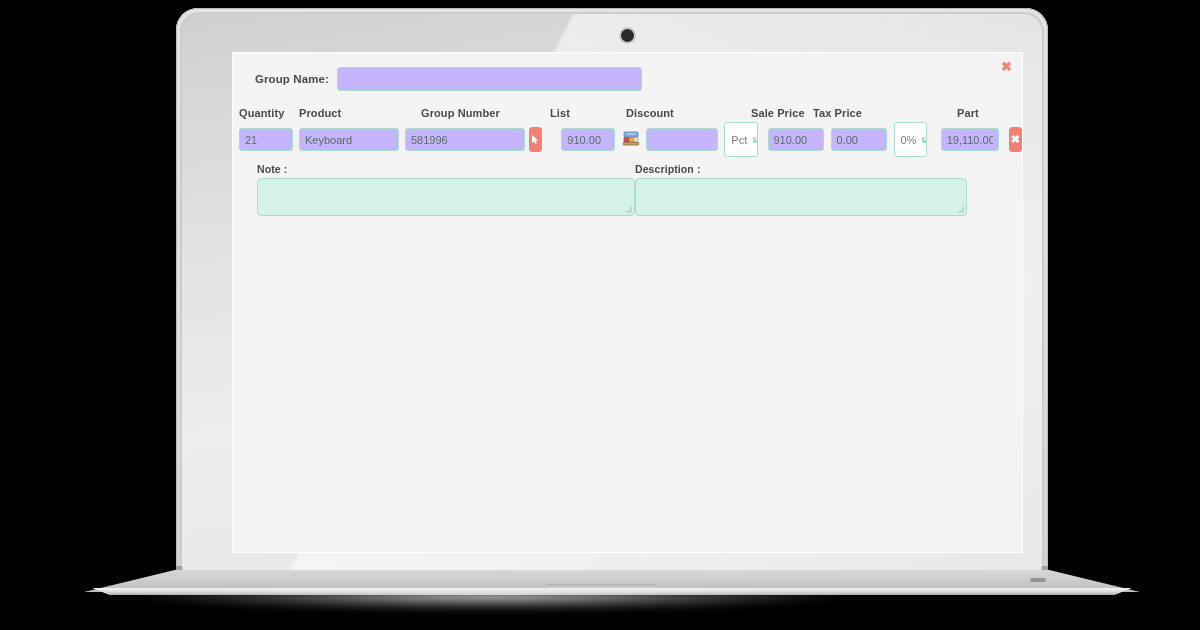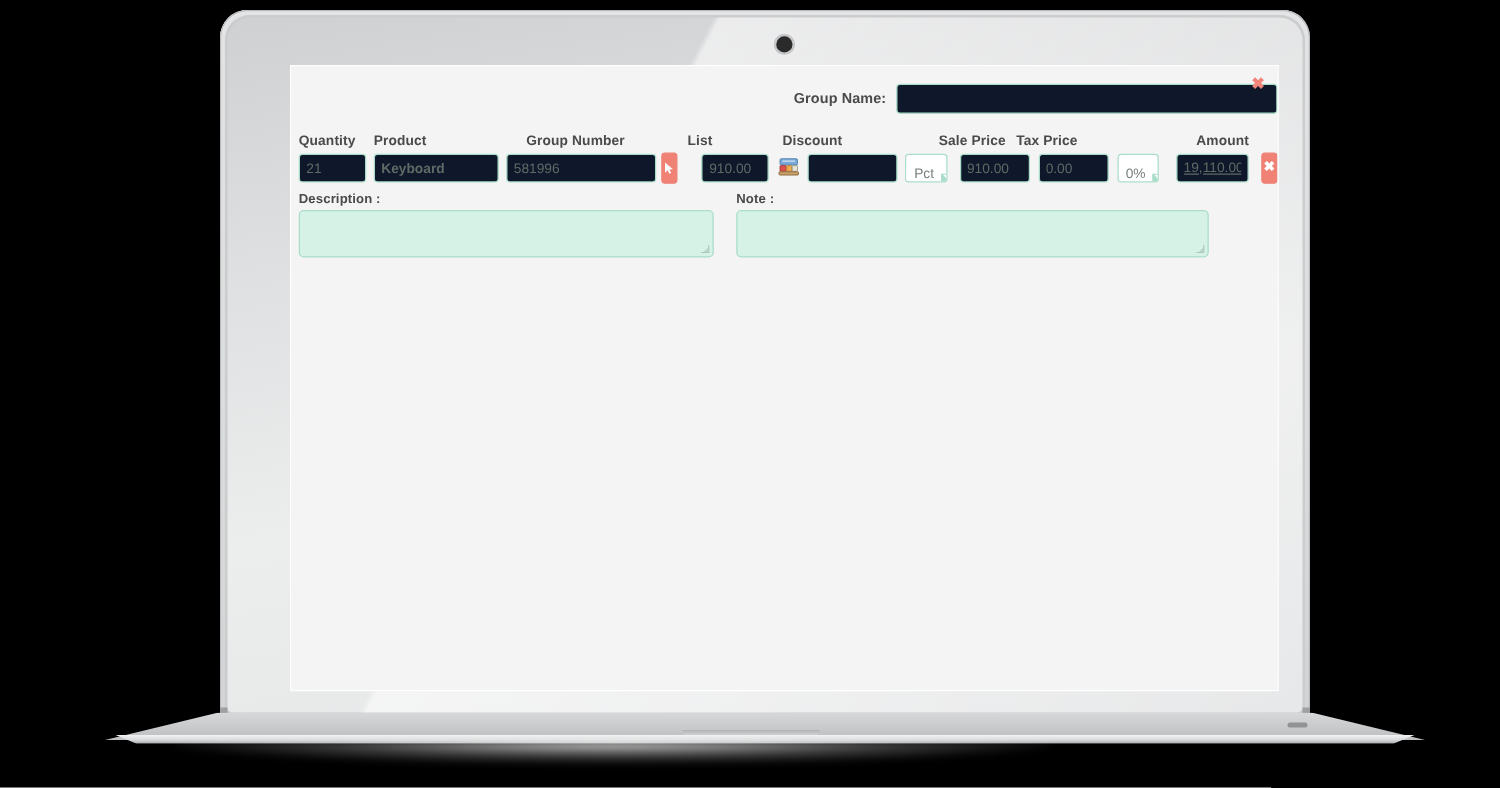--- a/index.html
+++ b/index.html
@@ -74,43 +74,43 @@
 
   
   .app{position:absolute;left:0;top:0;width:789px;height:499px;background:#f4f4f4;}
 
   .close-x{
     position:absolute;right:10px;top:7px;
     font-size:13px;line-height:13px;font-weight:bold;color:#f1857a;
     cursor:pointer;user-select:none;
   }
 
-  .group-row{display:flex;align-items:center;padding:14px 0 0 8px;justify-content:flex-end;}
+  .group-row{display:flex;align-items:center;padding:14px 0 0 22px;}
   .group-label{
     font-size:11.5px;font-weight:bold;color:#4a4a4a;margin-right:8px;letter-spacing:.1px;
   }
   .mint{
-    background:#0f172a;border:1px solid #a9ddc9;border-radius:3px;
+    background:#c4b5fd;border:1px solid #a9ddc9;border-radius:3px;
     color:#5c6b66;font-family:"Liberation Sans",sans-serif;font-size:11.5px;
     box-sizing:border-box;outline:none;
   }
   .group-input{width:305px;height:24px;padding:0 6px;}
 
   .fields{position:relative;margin-top:14px;padding-left:6px;}
   .label-row{display:flex;align-items:flex-end;height:14px;}
   .flabel{
     font-size:11px;font-weight:bold;color:#4a4a4a;white-space:nowrap;letter-spacing:.1px;
   }
   .input-row{display:flex;align-items:center;margin-top:3px;}
   .cell{box-sizing:border-box;}
   .txt{height:23px;padding:0 5px;font-size:11px;}
 
   
   .sel{
-    display:flex;align-items:flex-end;height:23px;
+    display:flex;align-items:center;height:35px;
     border:1px solid #a9ddc9;border-radius:3px;overflow:hidden;background:#fff;
   }
   .sel-val{
     flex:1;display:flex;align-items:center;padding:0 6px;
     font-size:11px;color:#77807d;background:#fff;white-space:nowrap;
   }
   .sel-btn{
     width:23px;display:flex;align-items:center;justify-content:center;
     background:#a8ddc9;border-left:1px solid #a9ddc9;
   }
@@ -165,28 +165,28 @@
       <div class="fields">
 
         <div class="label-row">
           <span class="flabel" style="width:60px">Quantity</span>
           <span class="flabel" style="width:122px">Product</span>
           <span class="flabel" style="width:129px">Group Number</span>
           <span class="flabel" style="width:76px">List</span>
           <span class="flabel" style="width:125px">Discount</span>
           <span class="flabel" style="width:62px">Sale Price</span>
           <span class="flabel" style="width:144px">Tax Price</span>
-          <span class="flabel" style="width:60px">Amount</span>
+          <span class="flabel" style="width:60px">Part</span>
         </div>
 
         <div class="input-row">
 
           <input class="mint txt cell" type="text" style="width: 54px; margin-right: 6px;" value="21">
 
-          <input class="mint txt cell" type="text" style="width: 100px; margin-right: 6px; font-weight: bold;" value="Keyboard">
+          <input class="mint txt cell" type="text" style="width: 100px; margin-right: 6px;" value="Keyboard">
 
           <input class="mint txt cell" type="text" style="width: 120px; margin-right: 4px;" value="581996">
 
           <div class="btn-pick" style="margin-right:19px;">
             <svg width="11" height="11" viewBox="0 0 11 11">
               <path d="M2,1 L2,9.2 L4.1,7.2 L5.4,10 L6.9,9.3 L5.6,6.6 L8.4,6.4 Z" fill="#ffffff"></path>
             </svg>
           </div>
 
           <input class="mint txt cell" type="text" style="width: 54px; margin-right: 7px;" value="910.00">
@@ -219,43 +219,43 @@
 
           <div class="sel cell" style="width:65px;margin-right:14px;">
             <span class="sel-val">0%</span>
             <span class="sel-btn">
               <svg width="9" height="6" viewBox="0 0 9 6">
                   <path d="M0.5,0.8 L8.5,0.8 L4.5,5.4 Z" fill="#ffffff"></path>
                 </svg>
             </span>
           </div>
 
-          <input class="mint txt cell" type="text" style="width: 58px; margin-right: 10px; text-decoration: underline;" value="19,110.00">
+          <input class="mint txt cell" type="text" style="width: 58px; margin-right: 10px;" value="19,110.00">
 
           <div class="btn-del">✖</div>
         </div>
       </div>
 
       <div class="notes-row">
+
+        <div style="margin-left:18px;">
+          <div class="note-label">Note :</div>
+          <div class="ta-wrap">
+            <textarea class="ta" style="width: 378px; height: 38px;"></textarea>
+            <svg class="grip" viewBox="0 0 8 8">
+              <path d="M7,1 L7,7 L1,7" stroke="#8aa79c" stroke-width="0.9" fill="none"></path>
+              <path d="M7,3.5 L3.5,7 M7,5.5 L5.5,7" stroke="#8aa79c" stroke-width="0.9"></path>
+            </svg>
+          </div>
+        </div>
 
         <div>
           <div class="note-label">Description :</div>
           <div class="ta-wrap">
             <textarea class="ta" style="width: 332px; height: 38px;"></textarea>
-            <svg class="grip" viewBox="0 0 8 8">
-              <path d="M7,1 L7,7 L1,7" stroke="#8aa79c" stroke-width="0.9" fill="none"></path>
-              <path d="M7,3.5 L3.5,7 M7,5.5 L5.5,7" stroke="#8aa79c" stroke-width="0.9"></path>
-            </svg>
-          </div>
-        </div>
-
-        <div style="margin-left:18px;">
-          <div class="note-label">Note :</div>
-          <div class="ta-wrap">
-            <textarea class="ta" style="width: 378px; height: 38px;"></textarea>
             <svg class="grip" viewBox="0 0 8 8">
               <path d="M7,1 L7,7 L1,7" stroke="#8aa79c" stroke-width="0.9" fill="none"></path>
               <path d="M7,3.5 L3.5,7 M7,5.5 L5.5,7" stroke="#8aa79c" stroke-width="0.9"></path>
             </svg>
           </div>
         </div>
       </div>
 
     </div>
   </div>

